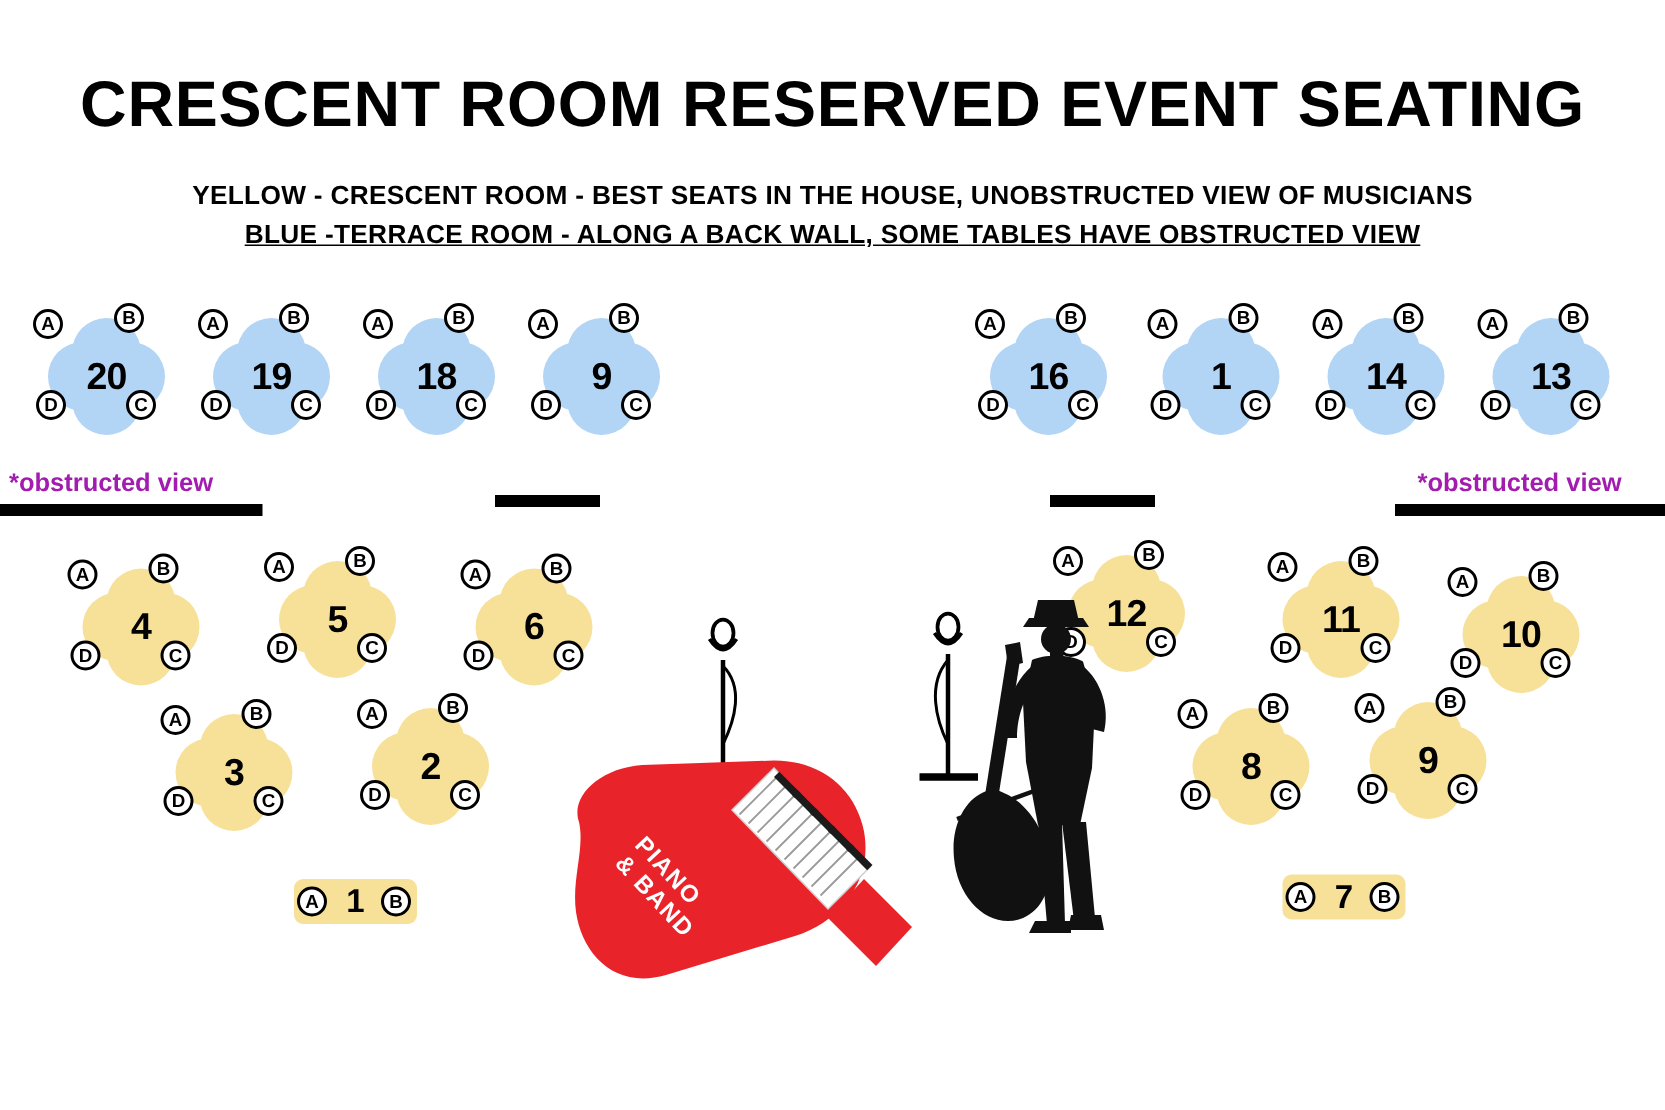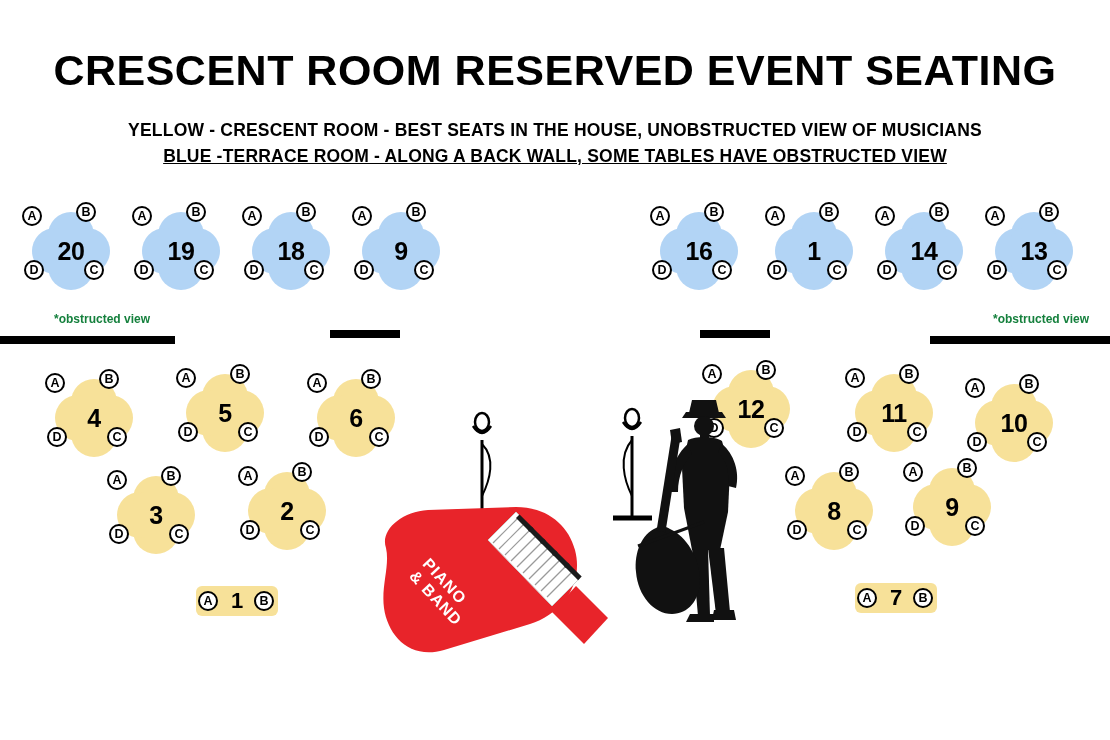--- a/index.html
+++ b/index.html
@@ -40,25 +40,24 @@
     font-weight: bold;
     letter-spacing: 0.2px;
     color: #000;
   }
   #sub1 { top: 120px; }
   #sub2 { top: 146px; text-decoration: underline; }
 
   
   .note {
     position: absolute;
-    font-size: 12px;
+    font-size: 17px;
     font-weight: bold;
-    color: #15803d;
+    color: #a21caf;
     white-space: nowrap;
-    margin-left: 48px;
   }
   #note-left  { left: 6px;   top: 312px; }
   #note-right { left: 945px; top: 312px; }
 
   .wallbar {
     position: absolute;
     height: 8px;
     background: #000;
   }
   #wall-1 { left: 0;   top: 336px; width: 175px; }

